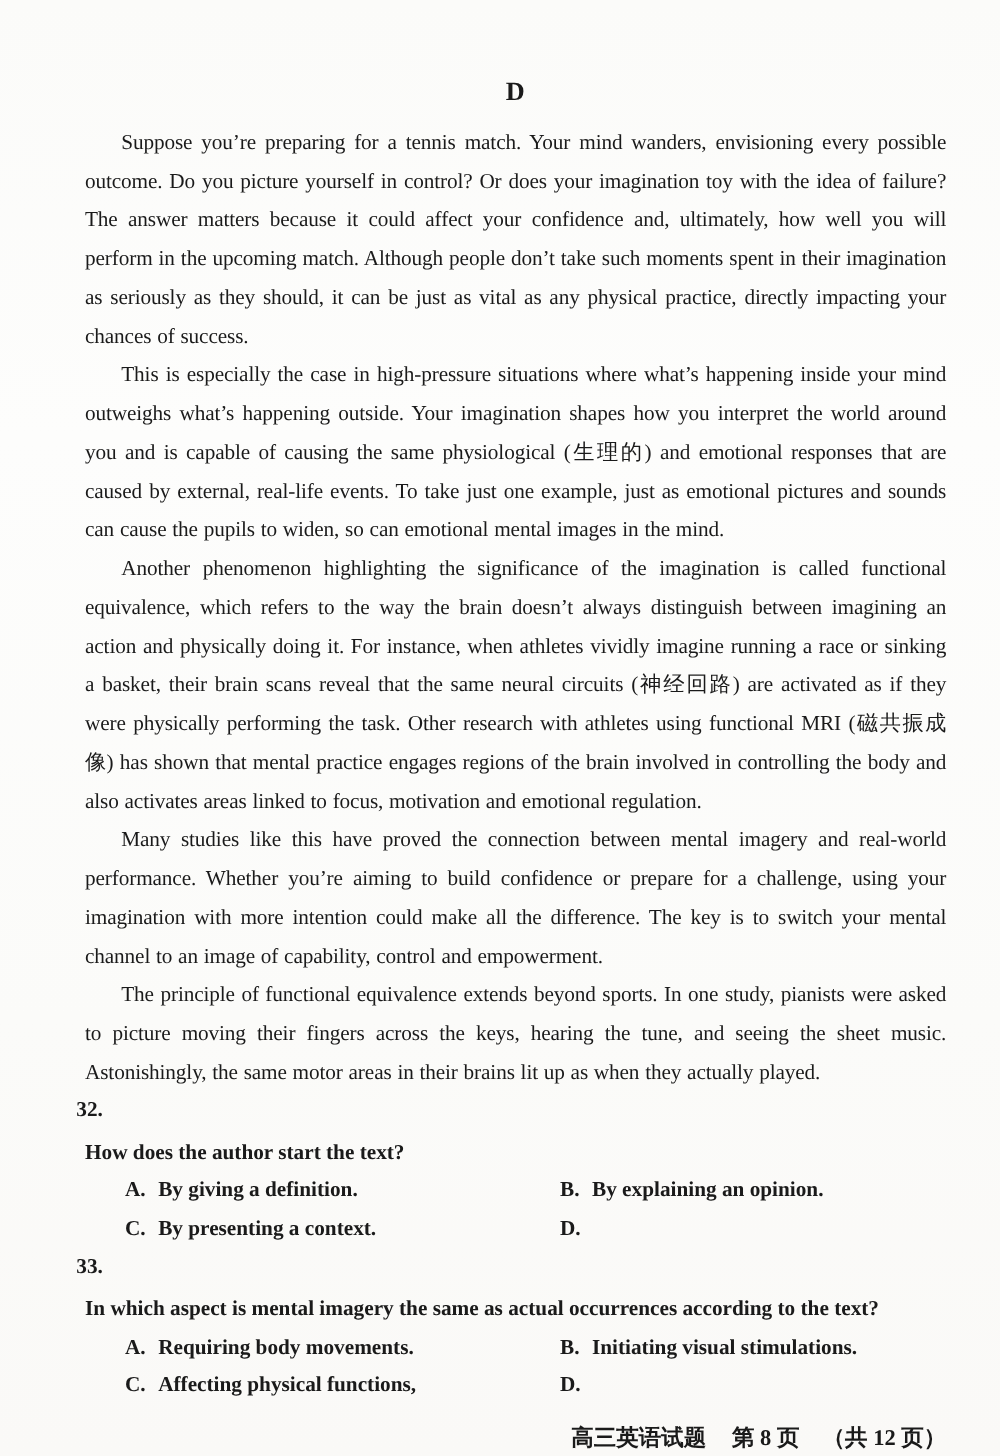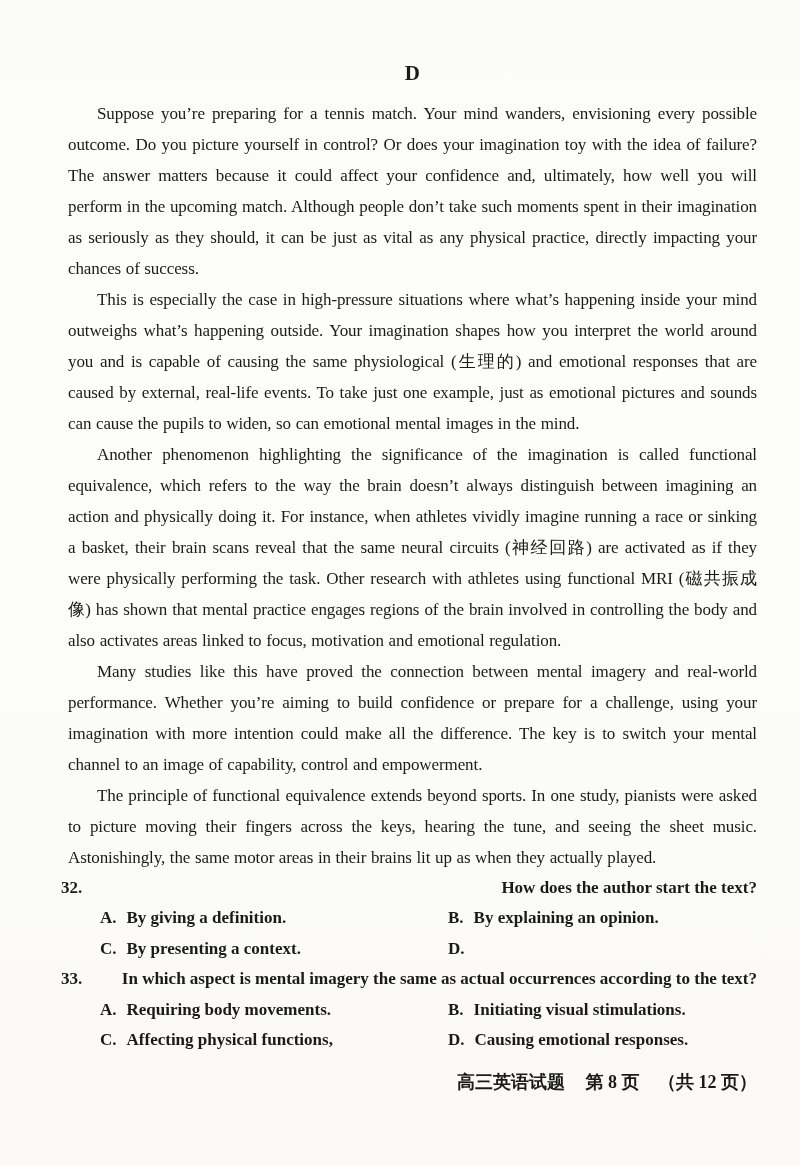--- a/index.html
+++ b/index.html
@@ -45,28 +45,28 @@
     letter-spacing: -0.1px;
     word-spacing: 0.5px;
   }
   .questions {
     font-size: 17px;
     font-weight: 600;
     line-height: 30.4px;
   }
   .question-line {
     display: flex;
+    flex-direction: column;
   }
   .qnum {
     flex: 0 0 34px;
     margin-left: -7px;
   }
   .qtext {
     flex: 1;
-    text-align: right;
   }
   .options-row {
     display: flex;
     padding-left: 32px;
   }
   .opt {
     display: flex;
   }
   .opt-first {
     flex: 0 0 348px;
@@ -147,21 +147,20 @@
         <span>Initiating visual stimulations.</span>
       </div>
     </div>
     <div class="options-row">
       <div class="opt opt-first">
         <span class="opt-label">C.</span>
         <span>Affecting physical functions,</span>
       </div>
       <div class="opt opt-second">
         <span class="opt-label">D.</span>
-        <span>Causing emotional responses.</span>
       </div>
     </div>
 
   </div>
 
   <div class="footer">
     <span class="gap-wide">高三英语试题</span>
     <span class="gap-mid">第 8 页</span>
     <span>（共 12 页）</span>
   </div>

